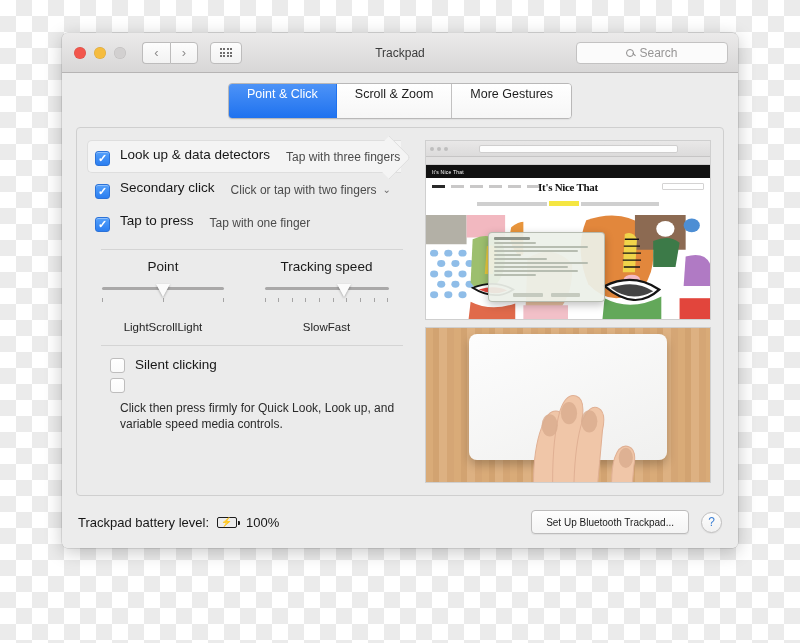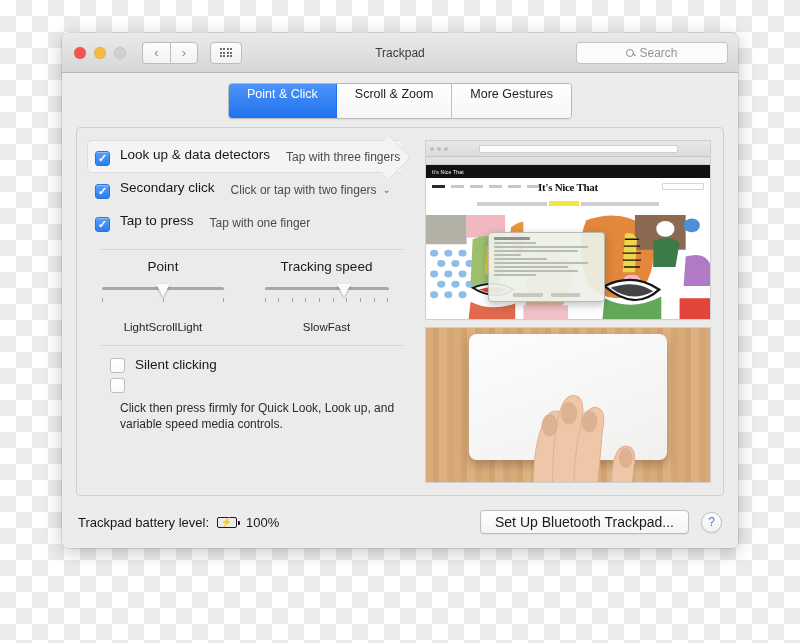--- a/index.html
+++ b/index.html
@@ -293,21 +293,21 @@
   .batt-icon::after {
     content:''; position: absolute; right: -3.5px; top: 3px;
     width: 2px; height: 4px; background: #1d1d1d; border-radius: 0 1px 1px 0;
   }
   .bolt { color: #1d1d1d; font-size: 9px; line-height: 1; }
   .batt-pct { font-size: 13px; color: #171717; margin-left: 4px; }
 
   .btn-bt {
     margin-left: auto;
     padding: 0 14px; height: 24px; line-height: 23px;
-    font-size: 14px; color: #1a1a1a;
+    font-size: 10px; color: #1a1a1a;
     background: linear-gradient(to bottom,#fefefe,#f4f4f4);
     border: 1px solid #bdbcbc; border-radius: 4px;
     box-shadow: 0 1px 1px rgba(0,0,0,0.06);
   }
   .helpbtn {
     margin-left: 12px;
     width: 21px; height: 21px; border-radius: 50%;
     background: linear-gradient(to bottom,#fdfdfd,#f1f1f1);
     border: 1px solid #c0bfbf;
     display: flex; align-items: center; justify-content: center;

